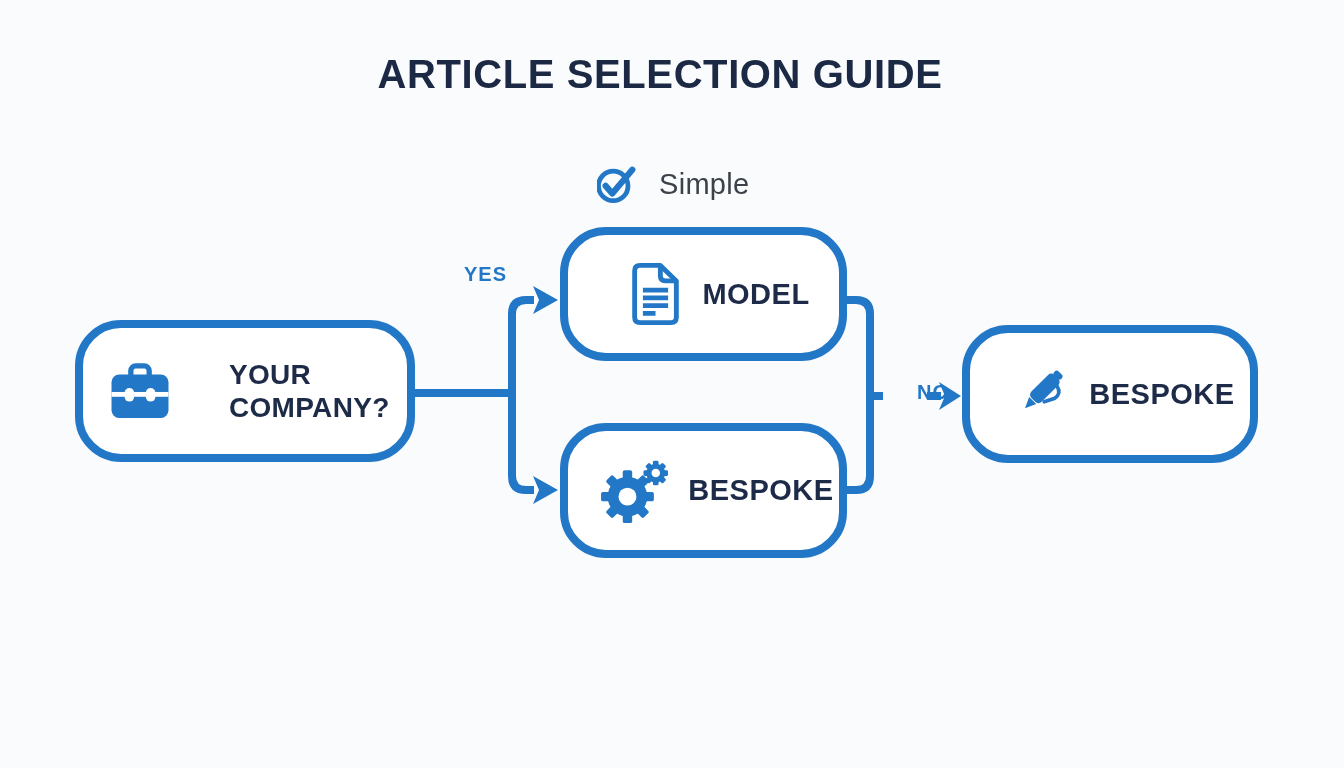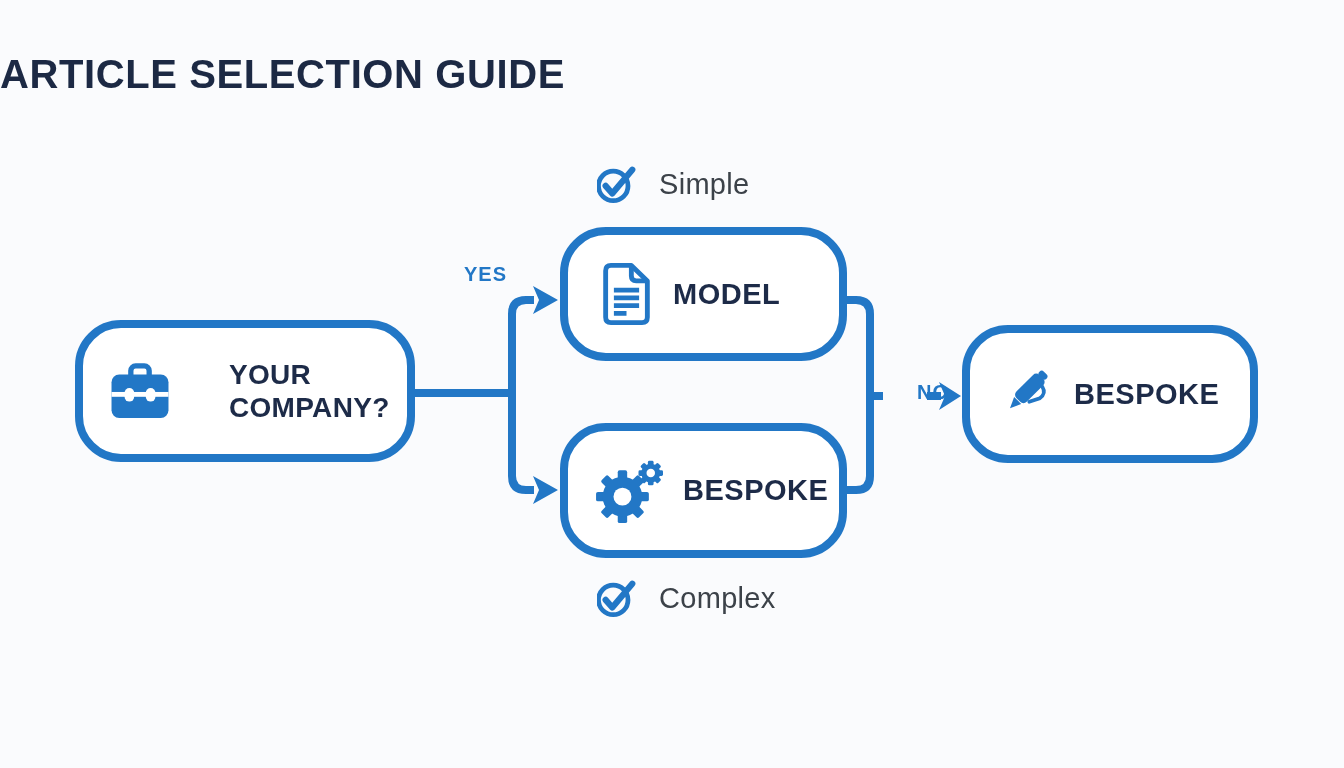--- a/index.html
+++ b/index.html
@@ -2,31 +2,31 @@
 <html><head>
 <meta charset="utf-8">
 <style>
   html,body { margin:0; padding:0; background:#fafbfd; }
   .canvas {
     position:relative; width:1344px; height:768px; overflow:hidden;
     background:#fafbfd;
     font-family:"Liberation Sans", sans-serif;
   }
   .title {
-    position:absolute; top:52px; left:0; width:1320px; 
+    position:absolute; top:52px; left:0; width:1320px; text-align:center;
     font-size:40px; font-weight:bold; letter-spacing:0.6px; color:#1c2944;
   }
   svg.connectors { position:absolute; left:0; top:0; }
   svg.connectors path { stroke:#2277c6; stroke-width:8; fill:none; }
   svg.connectors polygon { fill:#2277c6; }
 
   .node {
     position:absolute; box-sizing:border-box; background:#ffffff;
     border:8px solid #2277c6; border-radius:46px;
-    display:flex; align-items:center;
+    display:flex; align-items:center;justify-content:center;
   }
   .node-label {
     font-weight:bold; color:#1d2b48; font-size:29px; letter-spacing:0.5px;
     white-space:nowrap;
   }
   #company-node { left:75px; top:320px; width:340px; height:142px; padding-left:27px; gap:27px; }
   #company-node .node-label { font-size:28px; line-height:33px; letter-spacing:0.3px; width:195px; white-space:normal;margin-left:32px; }
   #model-node { left:560px; top:227px; width:287px; height:134px; padding-left:34px; gap:22px; }
   #bespoke-mid-node { left:560px; top:423px; width:287px; height:135px; padding-left:27px; gap:18px; }
   #bespoke-right-node { left:962px; top:325px; width:296px; height:138px; padding-left:27px; gap:19px; }
@@ -68,27 +68,20 @@
   <div class="edge-label" id="no-label">NO</div>
 
   <div class="annotation" id="simple-annotation">
     <svg class="icon" width="42" height="40" viewBox="0 0 44 42">
       <circle cx="17" cy="23" r="15.5" fill="none" stroke="#2277c6" stroke-width="5"></circle>
       <path d="M 9 23 L 16 31 L 37 6" fill="none" stroke="#2277c6" stroke-width="6.5" stroke-linecap="round" stroke-linejoin="round"></path>
     </svg>
     <span>Simple</span>
   </div>
 
-  <div class="annotation" id="complex-annotation">
-    <svg class="icon" width="42" height="40" viewBox="0 0 44 42">
-      <circle cx="17" cy="23" r="15.5" fill="none" stroke="#2277c6" stroke-width="5"></circle>
-      <path d="M 9 23 L 16 31 L 37 6" fill="none" stroke="#2277c6" stroke-width="6.5" stroke-linecap="round" stroke-linejoin="round"></path>
-    </svg>
-    <span>Complex</span>
-  </div>
 
   <div class="node" id="company-node">
     <svg class="icon" width="60" height="56" viewBox="0 0 62 58">
       <rect x="21.5" y="3" width="19" height="16" rx="5" fill="none" stroke="#2277c6" stroke-width="5.5"></rect>
       <rect x="1.5" y="12" width="59" height="45" rx="8" fill="#2277c6"></rect>
       <rect x="1.5" y="30" width="59" height="5" fill="#ffffff"></rect>
       <rect x="15" y="26" width="10" height="14" rx="5" fill="#ffffff"></rect>
       <rect x="37" y="26" width="10" height="14" rx="5" fill="#ffffff"></rect>
     </svg>
     <div class="node-label">YOUR COMPANY?</div>

